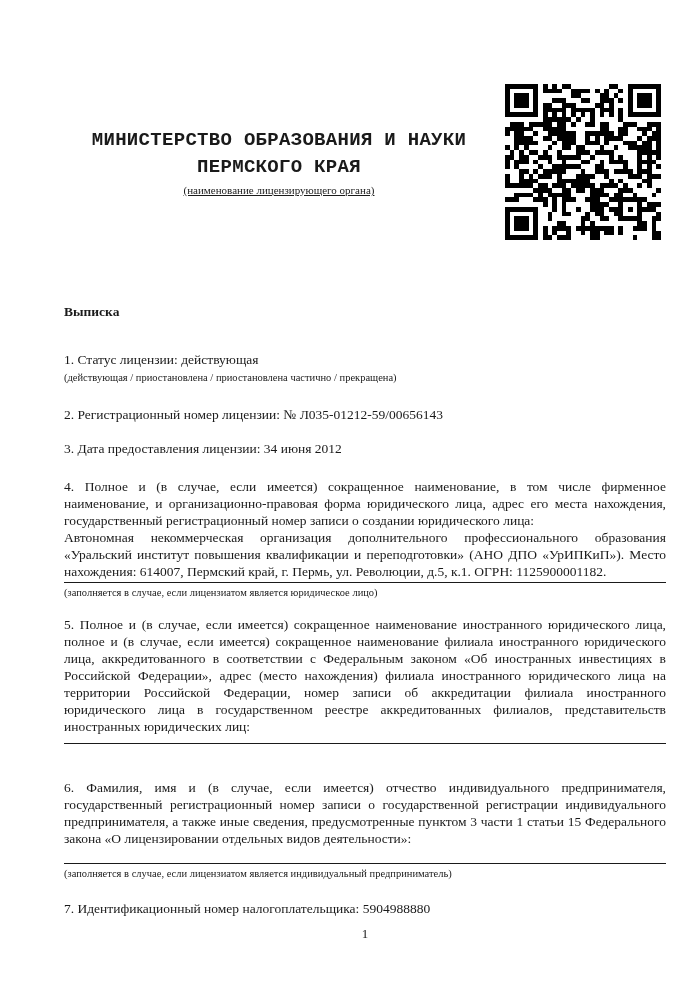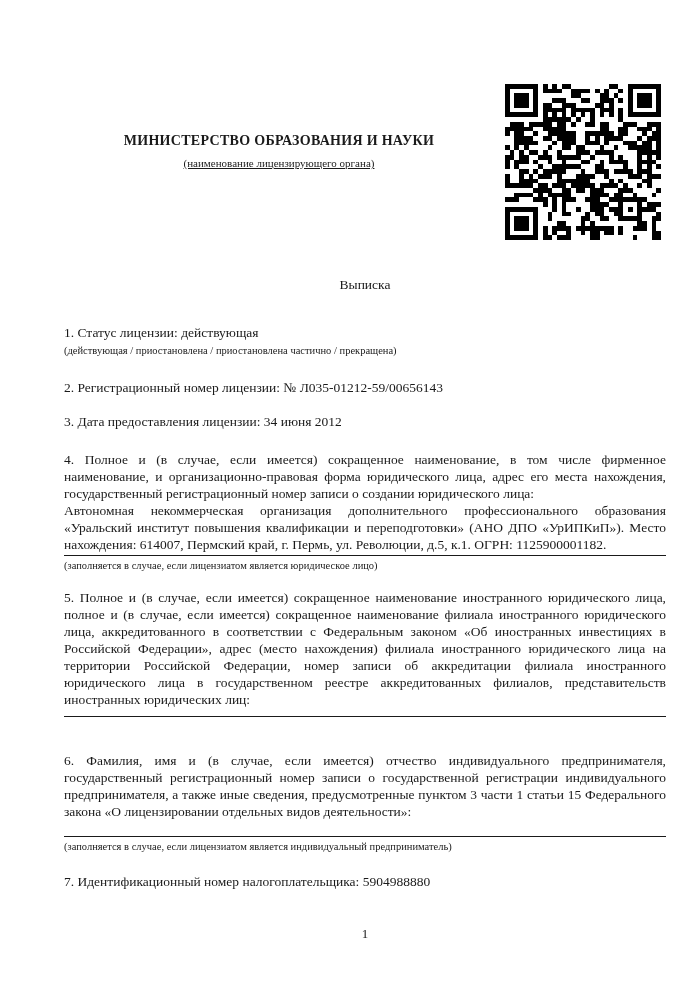--- a/index.html
+++ b/index.html
@@ -13,45 +13,47 @@
     color: #1a1a1a;
     overflow: hidden;
   }
   .title-block {
     margin-top: 127px;
     margin-left: 64px;
     width: 430px;
     text-align: center;
   }
   .title-line {
-    font-size: 14px;
+    font-size: 19px;
     line-height: 27px;
     font-weight: bold;
     letter-spacing: 0.3px;
+    font-family: Liberation Mono, monospace;
   }
   .title-caption {
     margin-top: 2px;
     font-size: 11px;
     line-height: 15px;
     text-decoration: underline;
   }
   .qr {
     position: absolute;
     left: 505px;
     top: 84px;
     width: 156px;
     height: 156px;
   }
   .subtitle {
     margin-top: 105px;
     margin-left: 64px;
     width: 602px;
-    text-align: center;
+    text-align: left;
     font-size: 13.5px;
     line-height: 18px;
+    font-weight: bold;
   }
   .text-col {
     margin-left: 64px;
     width: 602px;
     font-size: 13.5px;
     line-height: 17px;
   }
   .item-text { text-align: justify; }
   .item-value { text-align: justify; }
   .note {
@@ -669,20 +671,21 @@
         <rect x="13" y="32" width="1" height="1"></rect>
         <rect x="18" y="32" width="1" height="1"></rect>
         <rect x="19" y="32" width="1" height="1"></rect>
         <rect x="27" y="32" width="1" height="1"></rect>
         <rect x="31" y="32" width="1" height="1"></rect>
         <rect x="32" y="32" width="1" height="1"></rect>
       </svg></div>
 
   <div class="title-block">
     <div class="title-line">МИНИСТЕРСТВО ОБРАЗОВАНИЯ И НАУКИ</div>
+    <div class="title-line">ПЕРМСКОГО КРАЯ</div>
     <div class="title-caption">(наименование лицензирующего органа)</div>
   </div>
 
   <div class="subtitle">
     <div>Выписка</div>
   </div>
 
   <div class="text-col">
 
     <div class="i1">

